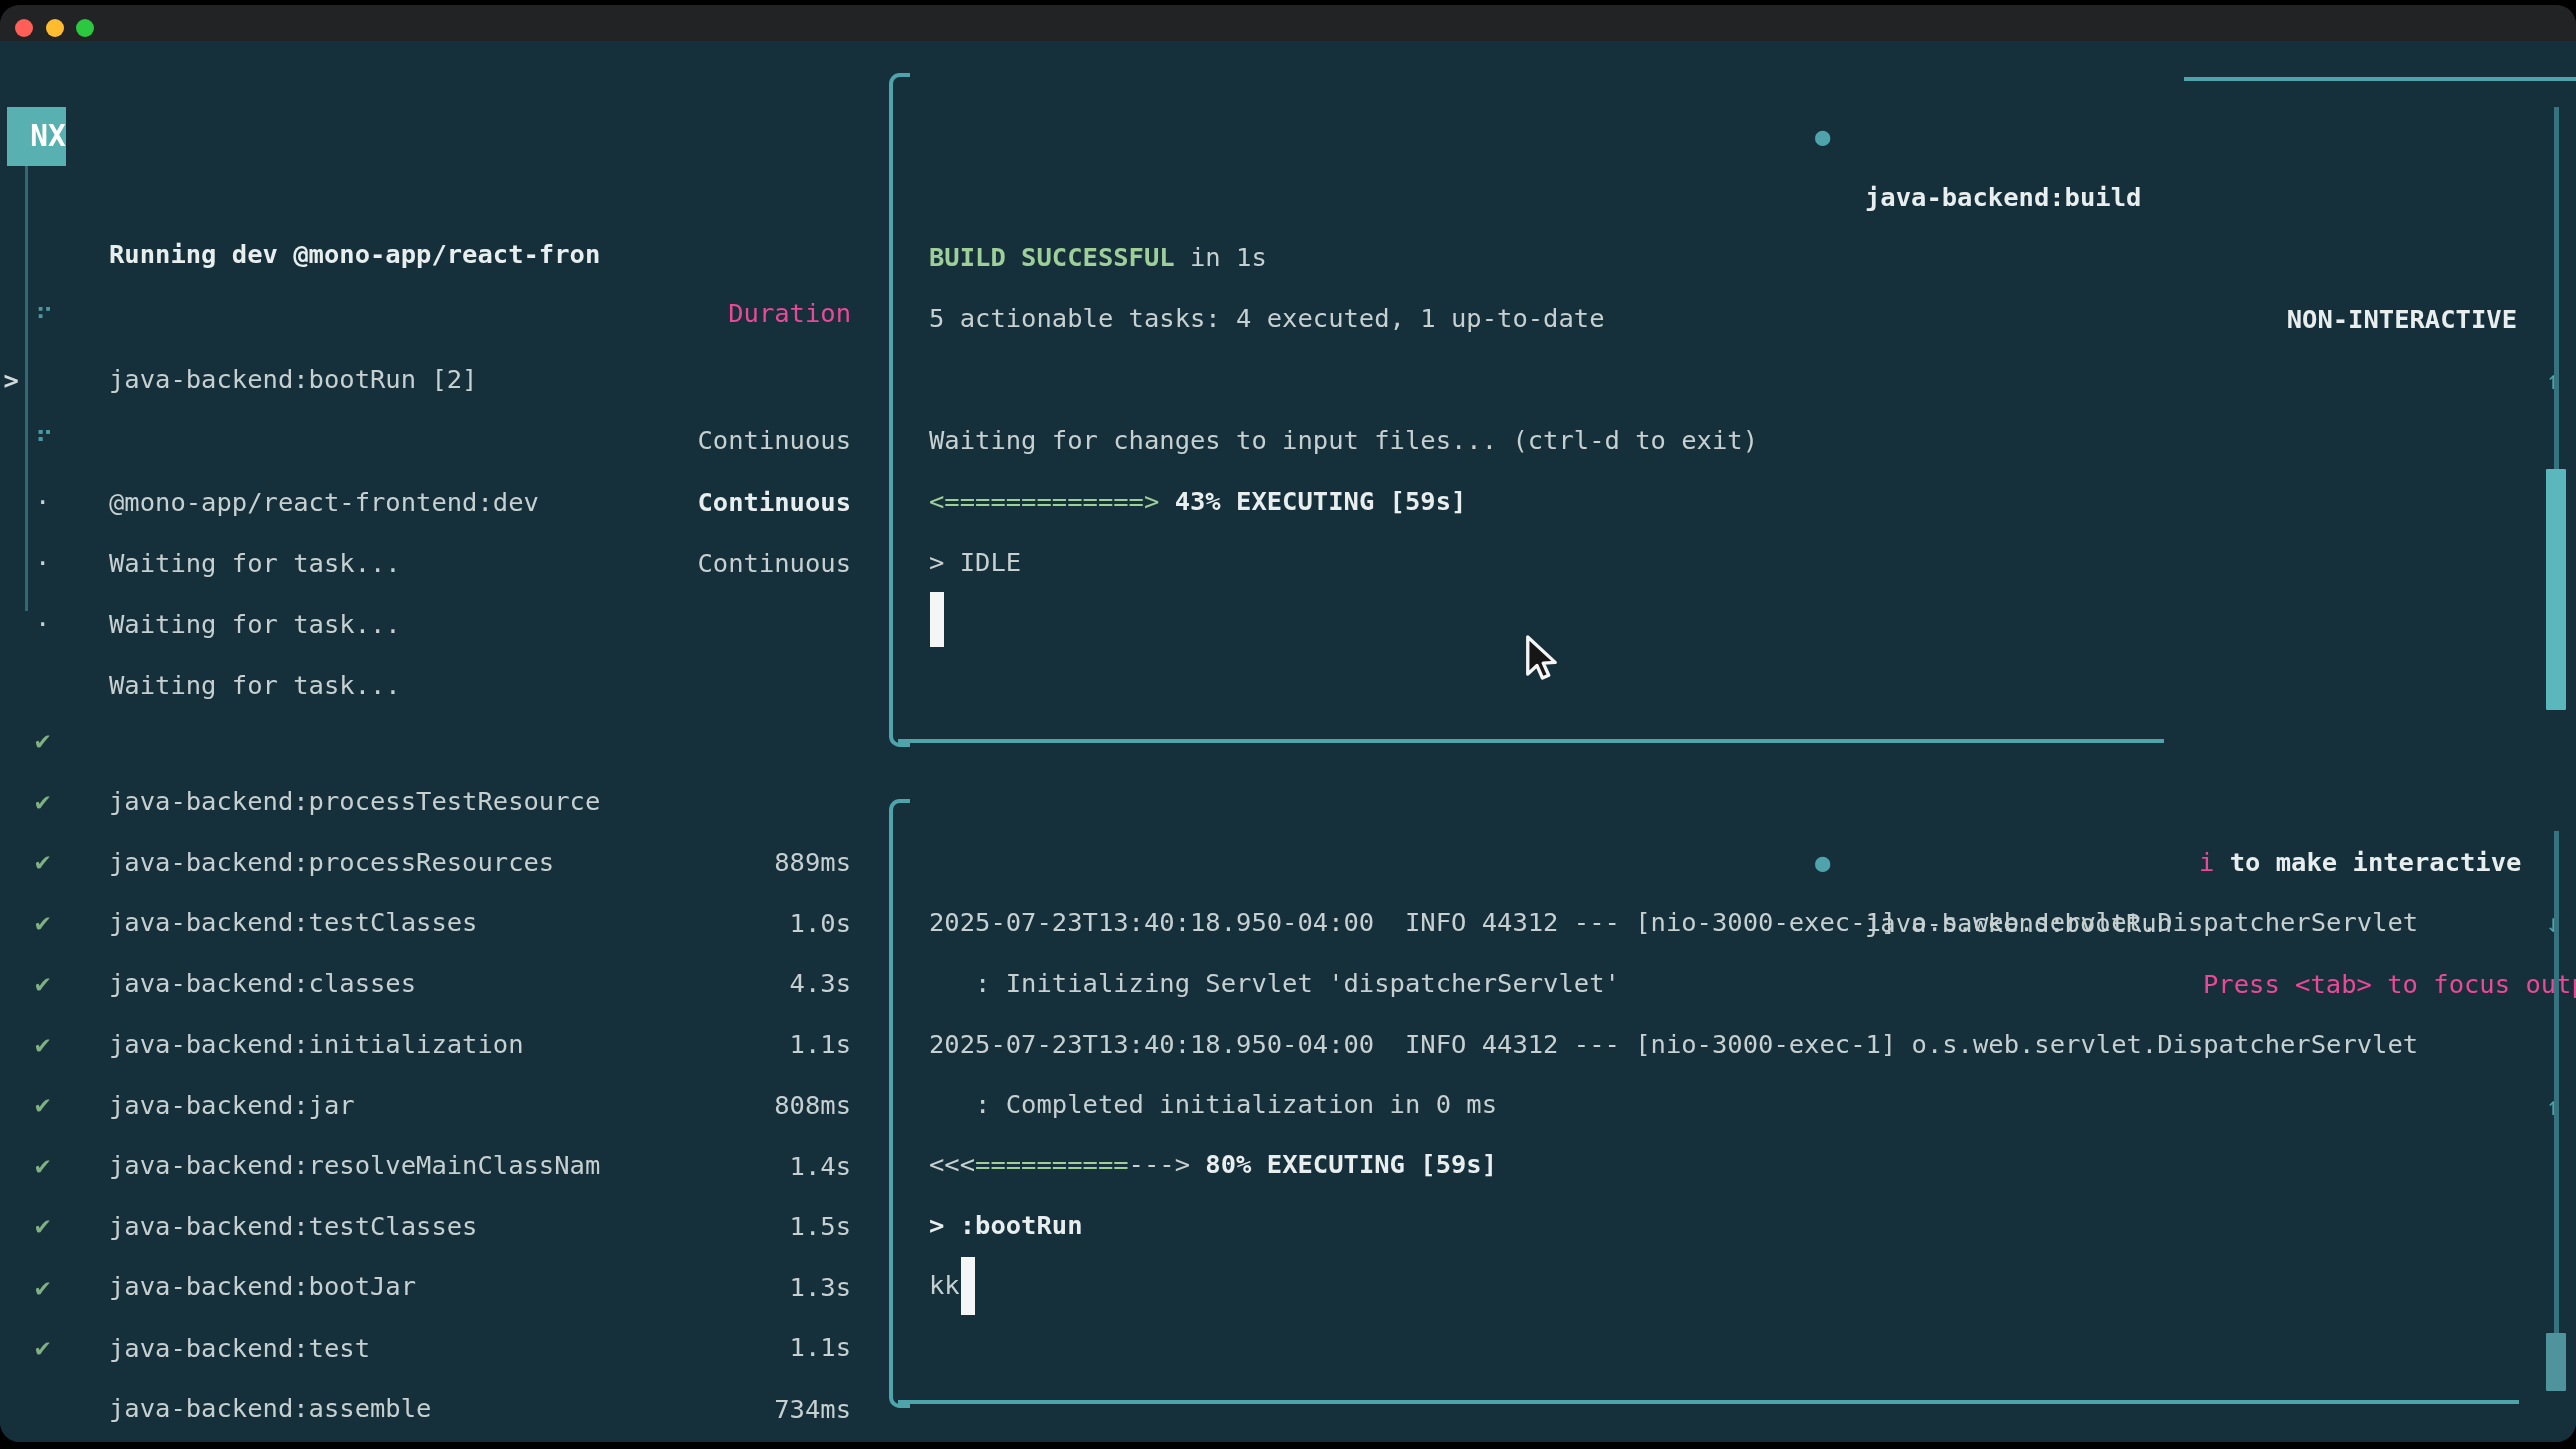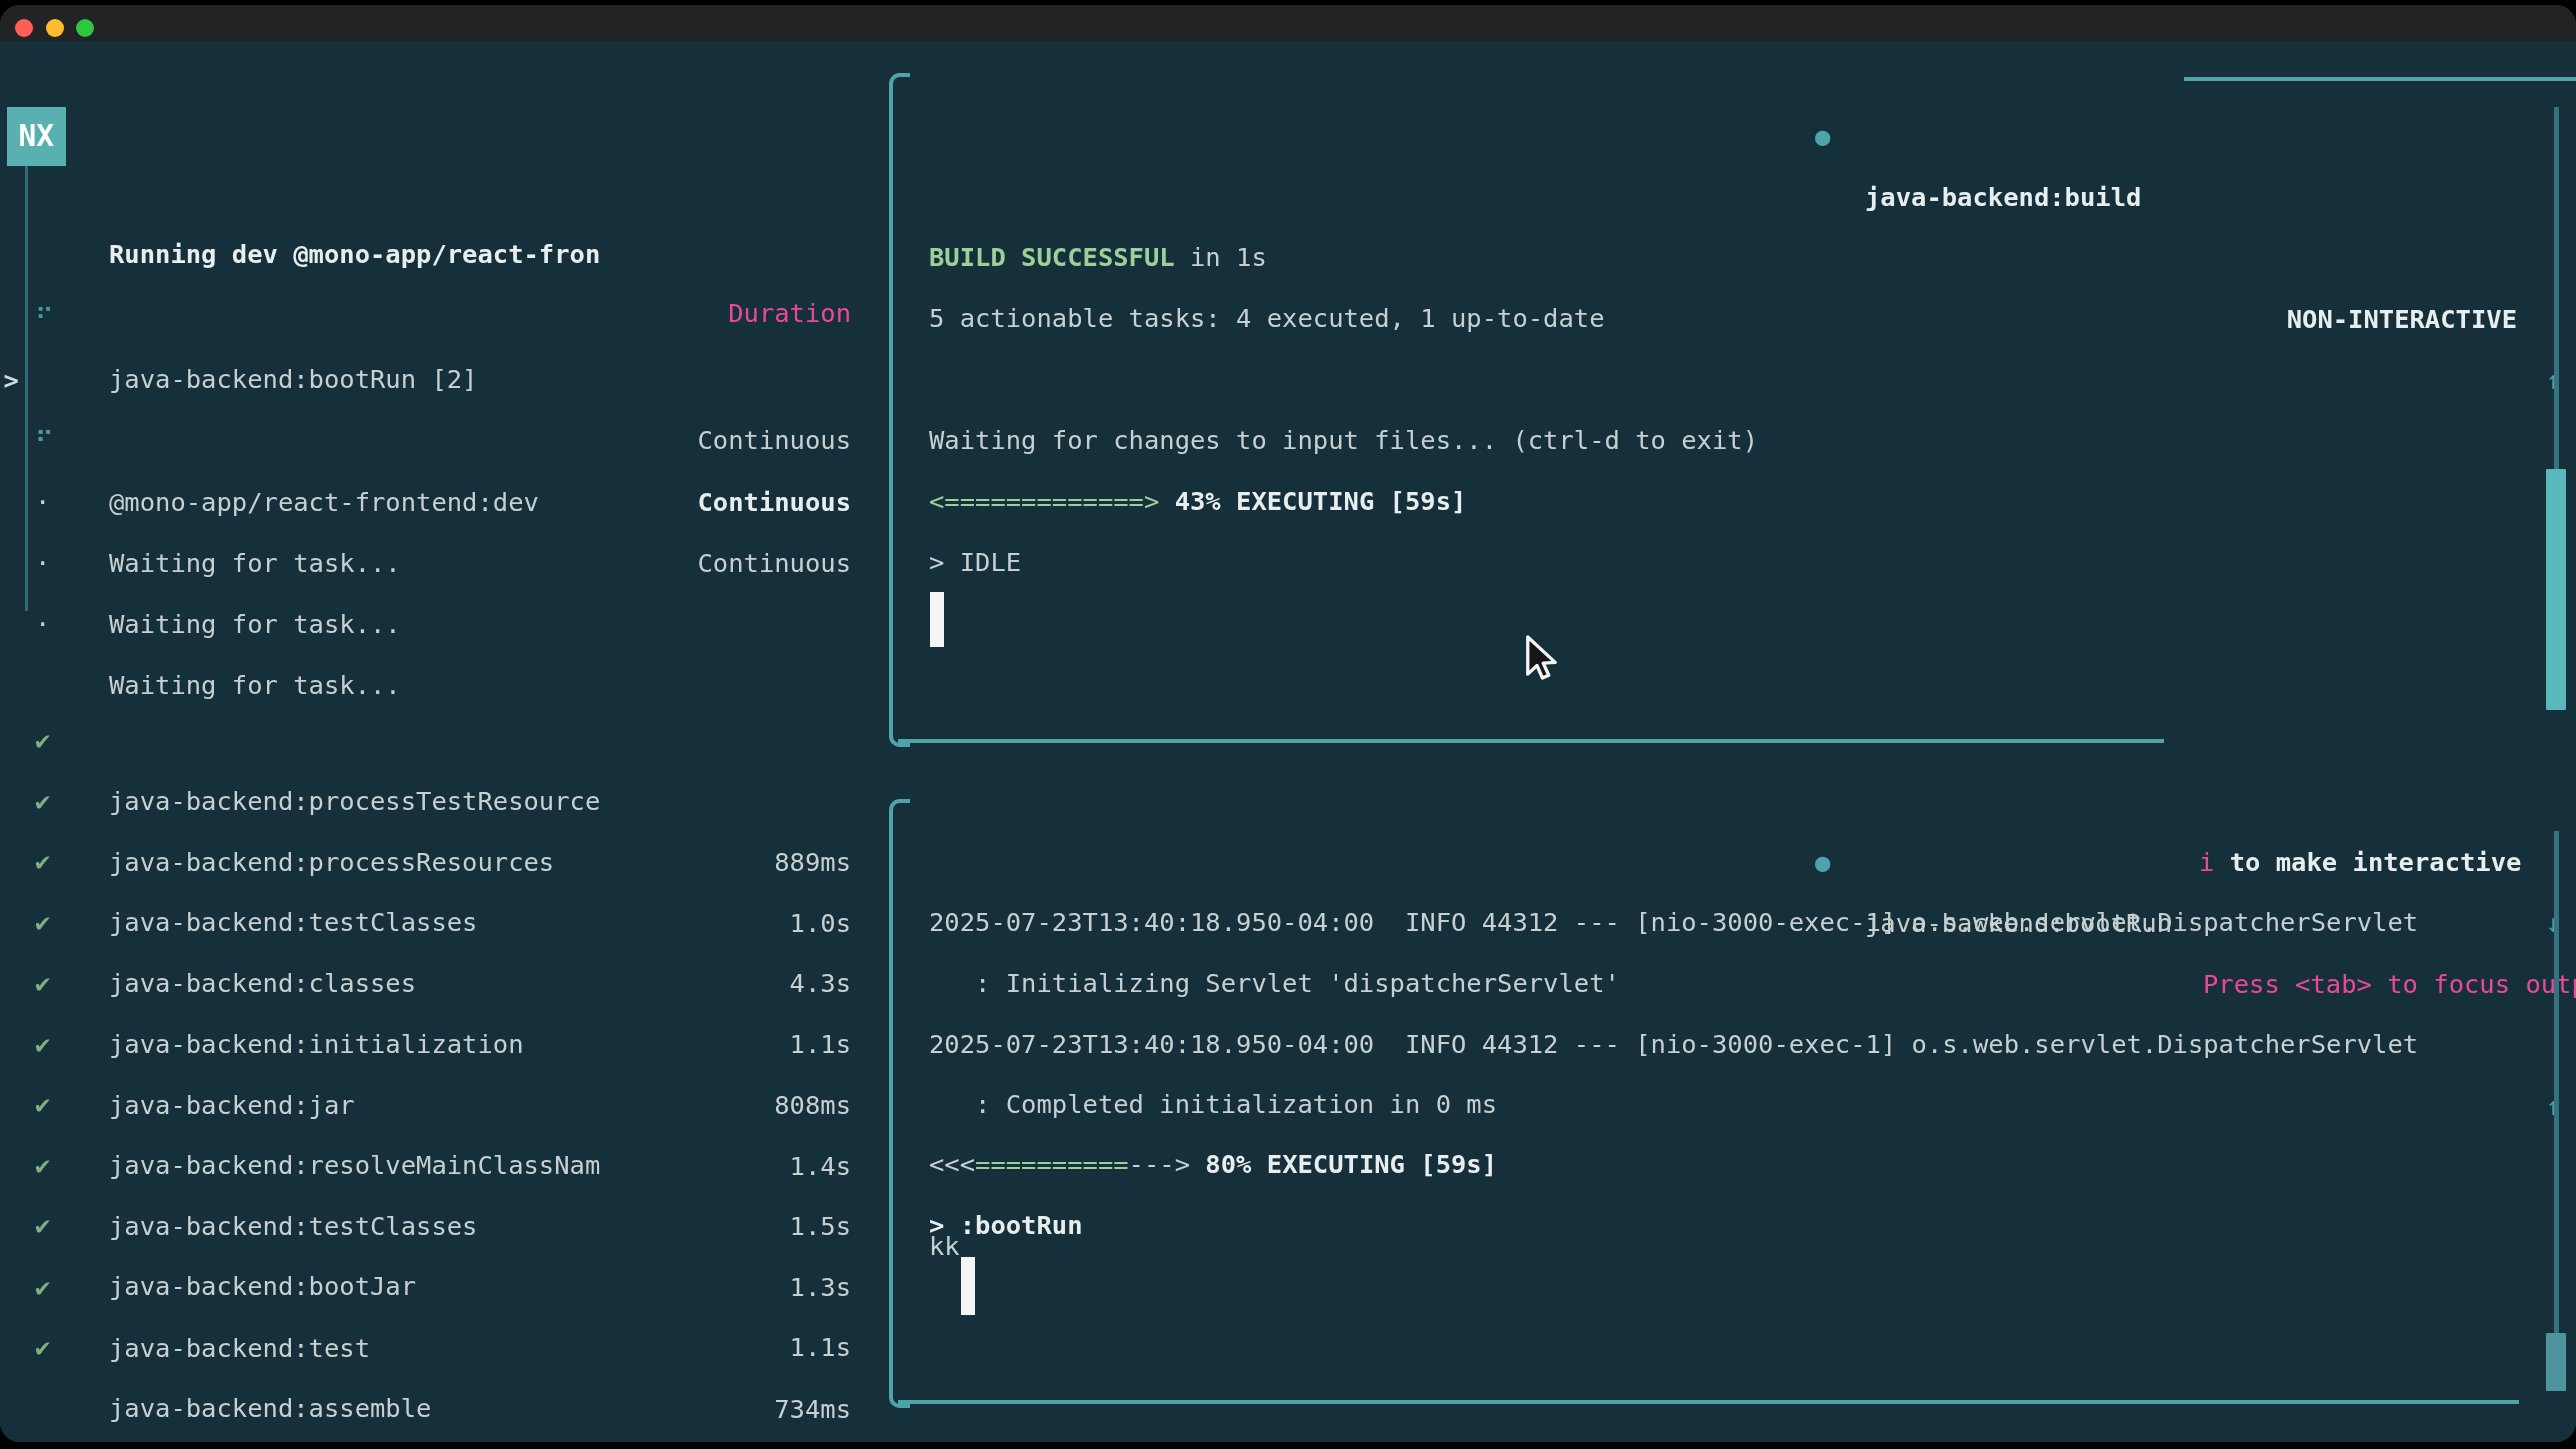--- a/index.html
+++ b/index.html
@@ -15,21 +15,21 @@
   .gfill{color:#9ecf99}
   .t{color:#ec4899}
   .dim{color:#c7d0d1}
   
   .sb-row{left:0;width:885px}
   .icon-col{position:absolute;left:35px}
   .name-col{position:absolute;left:109px}
   .right-col{position:absolute;right:34px}
   .sel-marker{position:absolute;left:3.4px;font-weight:bold;color:#d3dadb}
   .nx-badge{position:absolute;left:6.7px;top:0;width:59px;height:59px;background:#58b1b0;color:#fff;
-            font-weight:bold;font-size:29.5px;text-align:center;line-height:59px}
+            font-weight:bold;font-size:29.5px;text-align:right;line-height:59px}
   .treeline{position:absolute;left:25px;top:125px;width:3.4px;height:445px;background:#2f6a76}
   .spin{color:#4b98a3}
   .chk{color:#7fb083}
   
   .pline{position:absolute;height:4px;background:#4fa3ab}
   .vline{position:absolute;width:4px;background:#4fa3ab}
   .corner{position:absolute;width:17.4px;height:17.4px}
   .c-tl{border-left:4px solid #4fa3ab;border-top:4px solid #4fa3ab;border-top-left-radius:10.7px}
   .c-bl{border-left:4px solid #4fa3ab;border-bottom:4px solid #4fa3ab;border-bottom-left-radius:10.7px}
   .bullet{position:absolute;left:926px;color:#4fa3ab}
@@ -199,21 +199,21 @@
           
           <span class="arrow">↑</span>
         </div>
 
         <div class="r content" style="top:851px">2025-07-23T13:40:18.950-04:00  INFO 44312 --- [nio-3000-exec-1] o.s.web.servlet.DispatcherServlet</div>
         <div class="r content" style="top:912px">   : Initializing Servlet 'dispatcherServlet'</div>
         <div class="r content" style="top:973px">2025-07-23T13:40:18.950-04:00  INFO 44312 --- [nio-3000-exec-1] o.s.web.servlet.DispatcherServlet</div>
         <div class="r content" style="top:1033px">   : Completed initialization in 0 ms</div>
         <div class="r content" style="top:1093px"><span>&lt;&lt;&lt;</span><span class="gfill">==========</span><span>---&gt;</span><span class="b"> 80% EXECUTING [59s]</span></div>
         <div class="r content b" style="top:1154px">&gt; :bootRun</div>
-        <div class="r content" style="top:1175px">kk</div>
+        <div class="r content" style="top:1214px">kk</div>
         <div class="cursor-block" style="left:961px;top:1216px;height:58px"></div>
 
         <div class="r" style="top:1332px;left:889px;right:0">
           <span class="pline" style="left:8.7px;width:1621px;top:27px"></span>
           
         </div>
 
         <div class="track" style="top:790px;height:502px"></div>
         <div class="thumb" style="top:1292px;height:58px;background:#4f939d"></div>
       </div>

